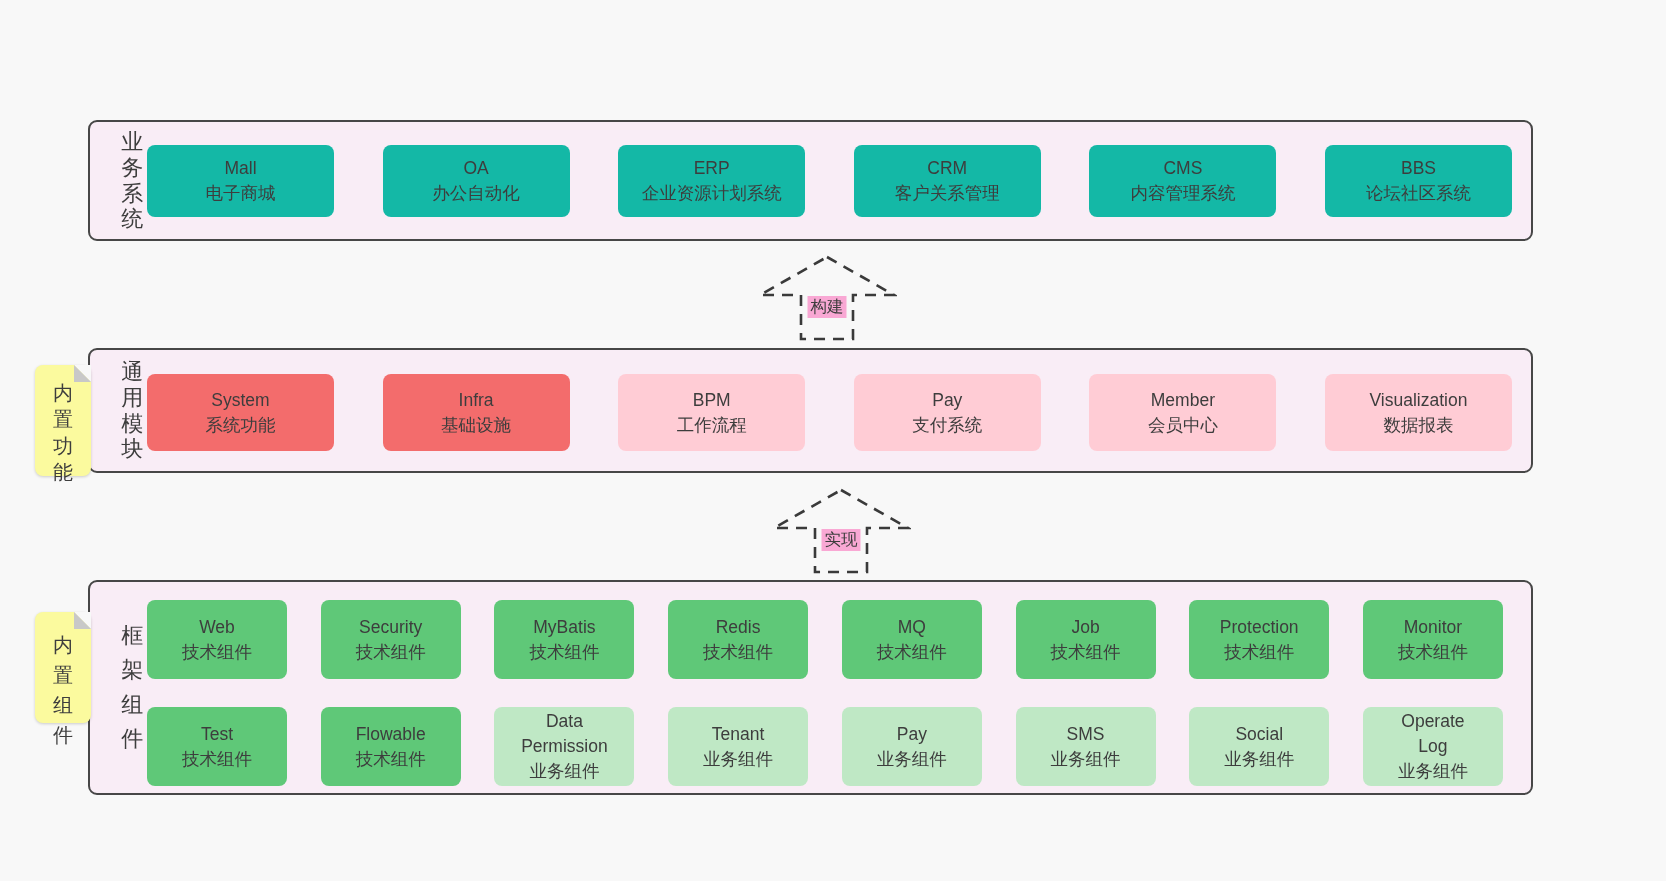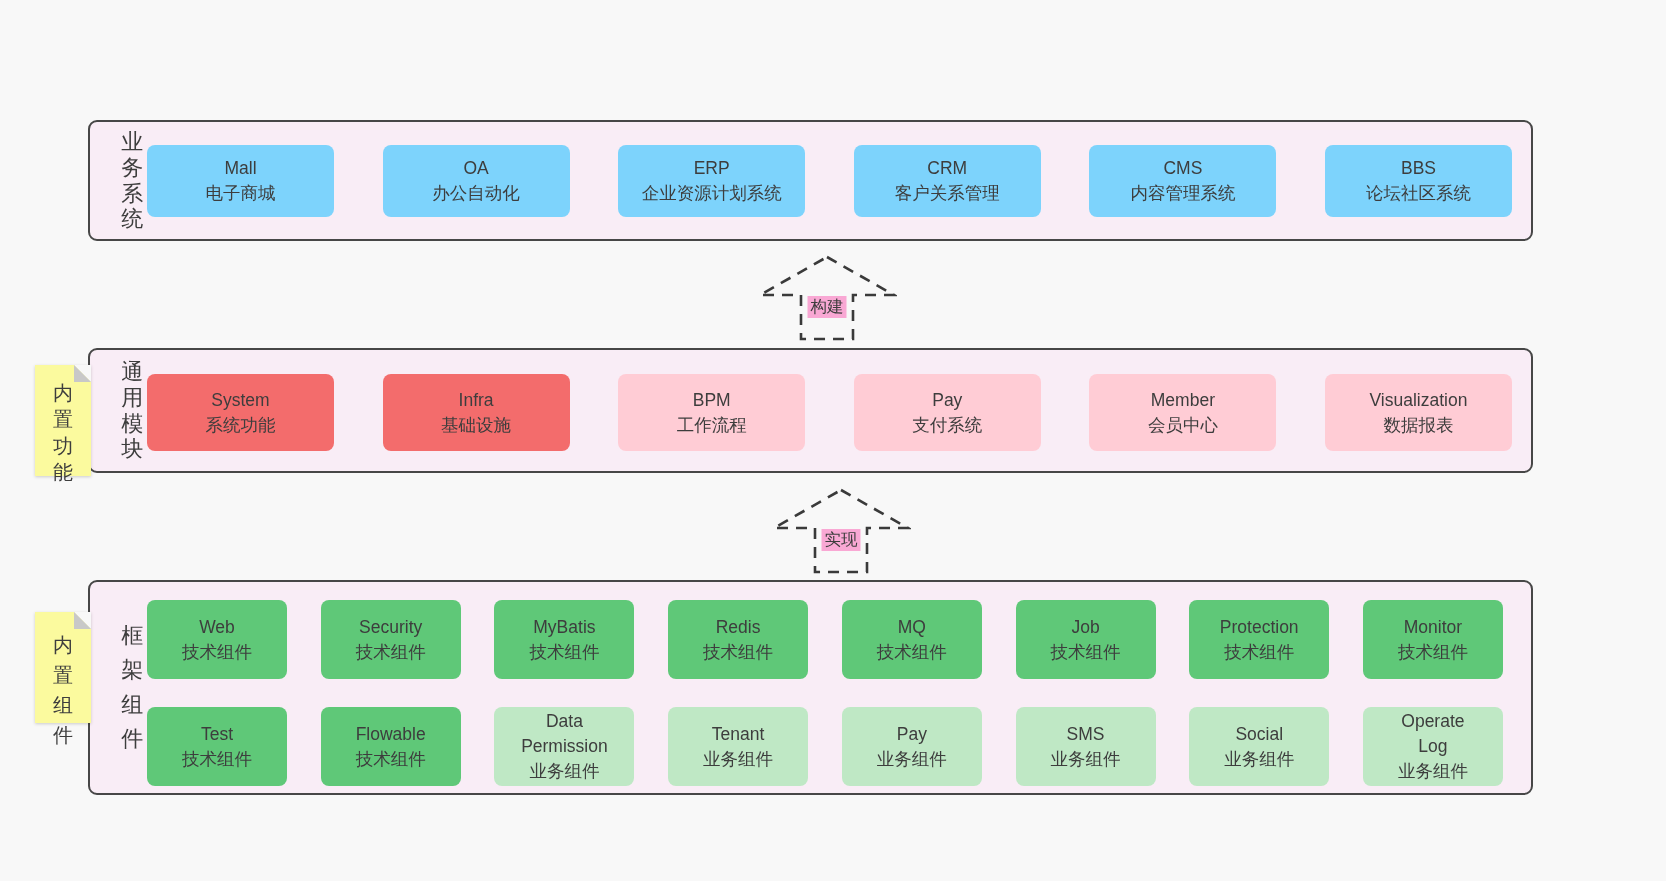--- a/index.html
+++ b/index.html
@@ -23,28 +23,28 @@
   #sec-components .row-1 { top:18px; right:28px; }
   #sec-components .row-2 { top:125px; right:28px; }
 
   .box { border-radius:8px; display:flex; flex-direction:column; align-items:center;
          justify-content:center; text-align:center; font-size:17.5px; line-height:1.42;
          color:#3d3d3d; box-sizing:border-box; }
   .w6 { width:187px; height:72px; }
   #sec-modules .w6 { height:77px; }
   .w8 { width:140px; height:79px; padding:0 22px; }
 
-  .c-blue   { background:#7dd3fc; }
+  .c-blue   { background:#14b8a6; }
   .c-red    { background:#f36c6c; }
   .c-pink   { background:#ffccd5; }
   .c-gdark  { background:#5fc878; }
   .c-glight { background:#bfe8c5; }
 
   .sticky { position:absolute; left:35px; width:56px; background:#fbfa9e; z-index:3;
-            box-shadow:0 1px 3px rgba(0,0,0,0.18); }
+            box-shadow:0 1px 3px rgba(0,0,0,0.18);border-radius:8px; }
   #sticky-functions  { top:365px; height:111px; }
   #sticky-components { top:612px; height:111px; }
   .sticky::before { content:""; position:absolute; top:0; right:0; width:17px; height:17px;
             background:#f8f8f8; clip-path:polygon(0 0,100% 0,100% 100%); }
   .sticky::after  { content:""; position:absolute; top:0; right:0; width:17px; height:17px;
             background:#c8c8c8; clip-path:polygon(0 0,100% 100%,0 100%); }
   .sticky span { display:block; margin:15px auto 0; width:1.08em; word-break:break-all;
             text-align:center; font-size:20px; line-height:1.32; color:#3d3d3d; }
   #sticky-components span { line-height:1.5; margin-top:18px; }
 

